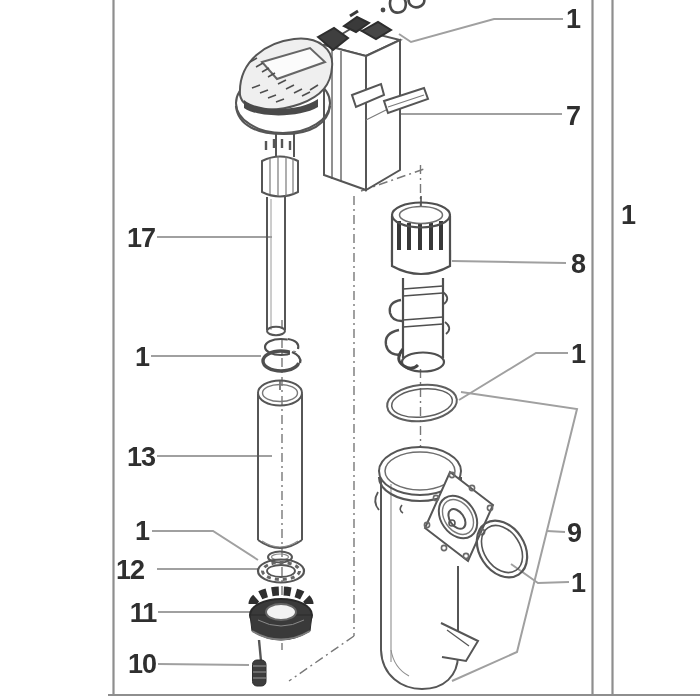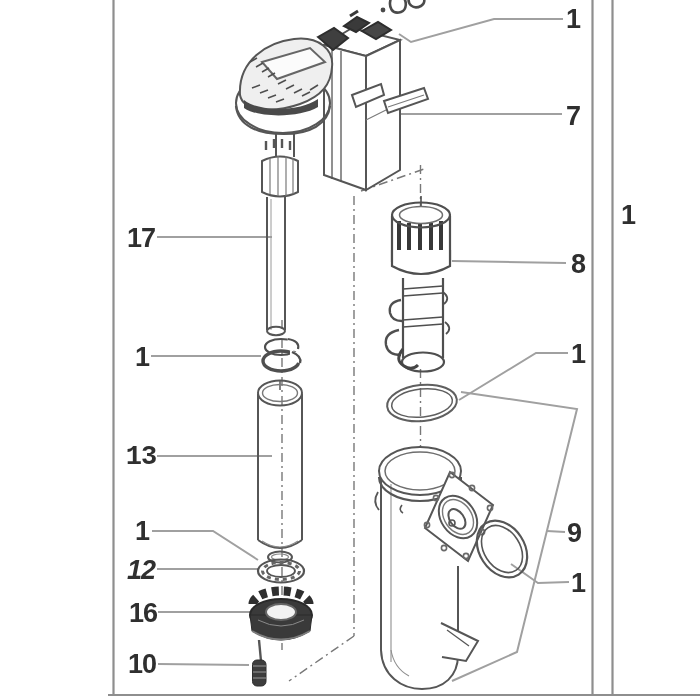--- a/index.html
+++ b/index.html
@@ -223,20 +223,20 @@
 <div id="callout-layer">
       <div class="callout" style="left: 573px; top: 19px;">1</div>
       <div class="callout" style="left: 573px; top: 116px;">7</div>
       <div class="callout" style="left: 628px; top: 215px;">1</div>
       <div class="callout" style="left: 578px; top: 264px;">8</div>
       <div class="callout" style="left: 578px; top: 354px;">1</div>
       <div class="callout" style="left: 574px; top: 533px;">9</div>
       <div class="callout" style="left: 578px; top: 583px;">1</div>
       <div class="callout" style="left: 141px; top: 238px;">17</div>
       <div class="callout" style="left: 142px; top: 357px;">1</div>
-      <div class="callout" style="left: 141px; top: 457px; font-family: Liberation Mono, monospace;">13</div>
+      <div class="callout" style="left: 141px; top: 457px;">13</div>
       <div class="callout" style="left: 142px; top: 531px;">1</div>
-      <div class="callout" style="left: 141px; top: 570px; font-style: italic;">12</div>
-      <div class="callout" style="left: 143px; top: 613px;">16</div>
+      <div class="callout" style="left: 130px; top: 570px;">12</div>
+      <div class="callout" style="left: 143px; top: 613px;">11</div>
       <div class="callout" style="left: 142px; top: 664px;">10</div>
     </div>
 
 </div>
 
 </body></html>

